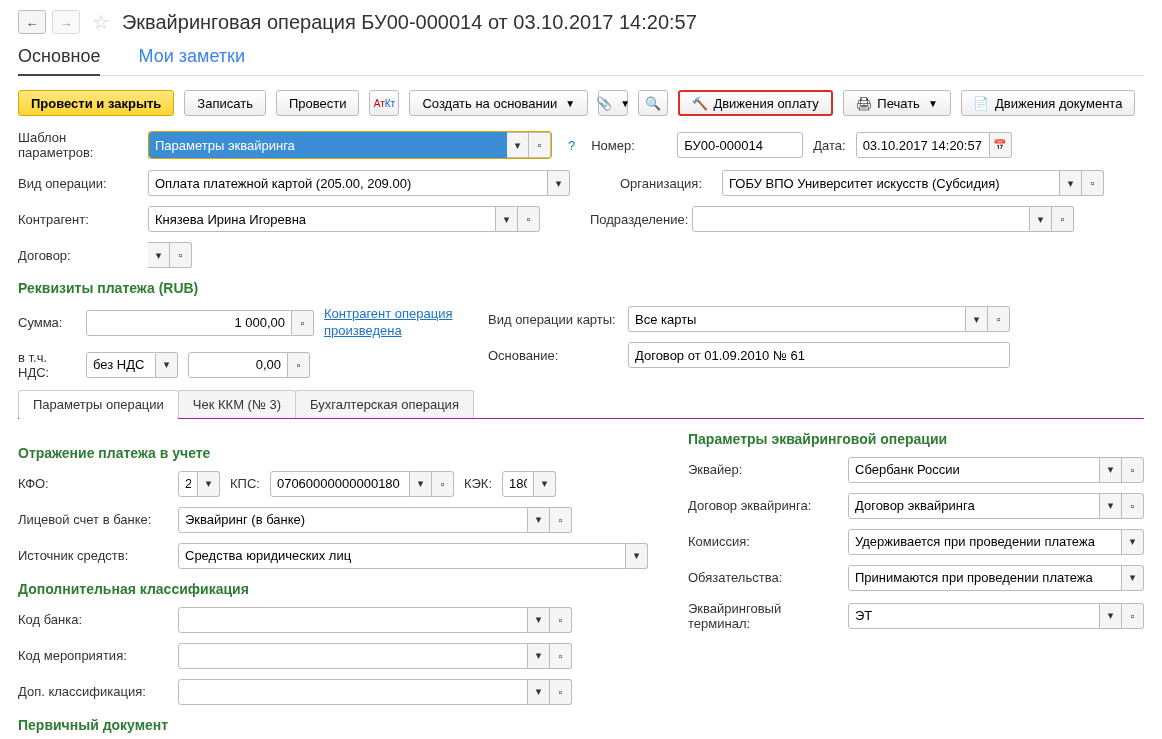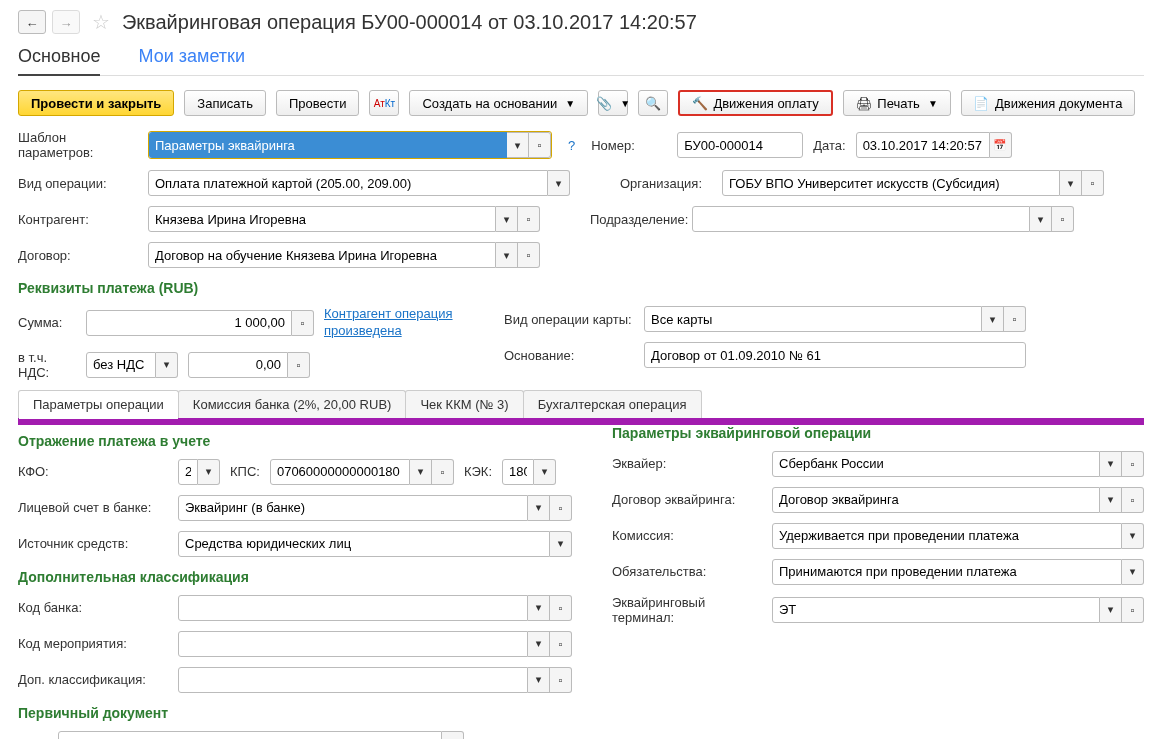--- a/index.html
+++ b/index.html
@@ -24,21 +24,21 @@
 .form-label.w140 { width: 150px; }
 .input-group { display: flex; align-items: center; }
 .text-input { border: 1px solid #bbb; border-radius: 3px 0 0 3px; padding: 4px 6px; height: 26px; font-size: 13px; background: #fff; }
 .text-input.right { text-align: right; }
 .text-input.selected { background: #3b8dd4; color: #fff; }
 .input-btn { width: 22px; height: 26px; border: 1px solid #bbb; border-left: none; background: #f5f5f5; display: flex; align-items: center; justify-content: center; cursor: pointer; font-size: 11px; }
 .input-btn:last-child { border-radius: 0 3px 3px 0; }
 .help-icon { color: #1a73c7; margin: 0 6px; cursor: pointer; }
 .section-title { color: #2e7d32; font-size: 14px; margin: 12px 0 10px; }
 .link-text { color: #1a73c7; text-decoration: underline; cursor: pointer; line-height: 1.3; }
-.tabs { display: flex; border-bottom: 7px solid #a21caf; }
+.tabs { display: flex; border-bottom: 1px solid #a21caf; margin-bottom: 12px; }
 .tab { padding: 6px 14px; border: 1px solid #ccc; border-bottom: none; background: #f5f5f5; cursor: pointer; font-size: 13px; margin-right: -1px; border-radius: 3px 3px 0 0; position: relative; }
 .tab.active { background: #fff; }
 .tab.active::after { content: ''; position: absolute; bottom: -1px; left: 0; right: 0; height: 1px; background: #fff; }
 .two-col { display: flex; gap: 40px; }
 .col { flex: 1; }
 .yellow-border { border: 1px solid #d4a700 !important; }
 </style>
 </head>
 <body>
 
@@ -126,28 +126,27 @@
   <div class="input-group">
     <input class="text-input" style="width: 338px;" value="">
     <div class="input-btn">▾</div>
     <div class="input-btn">▫</div>
   </div>
 </div>
 
 <div class="form-row">
   <label class="form-label">Договор:</label>
   <div class="input-group">
-    <input class="text-input" style="width: 348px;" value="Договор на обучение Князева Ирина Игоревна">
     <div class="input-btn">▾</div>
     <div class="input-btn">▫</div>
   </div>
 </div>
 
 <h3 class="section-title">Реквизиты платежа (RUB)</h3>
-<div style="display:flex;gap:40px;">
+<div style="display:flex;gap:24px;">
   <div>
     <div class="form-row">
       <label style="width:58px;">Сумма:</label>
       <div class="input-group">
         <input class="text-input right" style="width: 206px;" value="1 000,00">
         <div class="input-btn">▫</div>
       </div>
       <span class="link-text" style="max-width:140px;">Контрагент операция произведена</span>
     </div>
     <div class="form-row">
@@ -173,28 +172,27 @@
     </div>
     <div class="form-row">
       <label style="width:130px;">Основание:</label>
       <input class="text-input" style="width: 382px; border-radius: 3px;" value="Договор от 01.09.2010 № 61">
     </div>
   </div>
 </div>
 
 <div class="tabs">
   <div class="tab active">Параметры операции</div>
-  <div class="tab">Комиссия банка (2%, 20,00 RUB)</div>
   <div class="tab">Чек ККМ (№ 3)</div>
   <div class="tab">Бухгалтерская операция</div>
 </div>
 
 <div class="two-col">
   <div class="col">
-    <h3 class="section-title" style="margin-top:8px;">Отражение платежа в учете</h3>
+    <h3 class="section-title" style="margin-top:14px;">Отражение платежа в учете</h3>
     <div class="form-row">
       <label class="form-label w140">КФО:</label>
       <div class="input-group">
         <input class="text-input" style="width: 20px;" value="2">
         <div class="input-btn">▾</div>
       </div>
       <label>КПС:</label>
       <div class="input-group">
         <input class="text-input" style="width: 140px;" value="07060000000000180">
         <div class="input-btn">▾</div>
@@ -210,21 +208,21 @@
       <label class="form-label w140">Лицевой счет в банке:</label>
       <div class="input-group">
         <input class="text-input" style="width: 350px;" value="Эквайринг (в банке)">
         <div class="input-btn">▾</div>
         <div class="input-btn">▫</div>
       </div>
     </div>
     <div class="form-row">
       <label class="form-label w140">Источник средств:</label>
       <div class="input-group">
-        <input class="text-input" style="width: 372px;" value="Средства юридических лиц">
+        <input class="text-input" style="width: 448px;" value="Средства юридических лиц">
         <div class="input-btn">▾</div>
       </div>
     </div>
 
     <h3 class="section-title">Дополнительная классификация</h3>
     <div class="form-row">
       <label class="form-label w140">Код банка:</label>
       <div class="input-group">
         <input class="text-input" style="width: 350px;">
         <div class="input-btn">▾</div>

